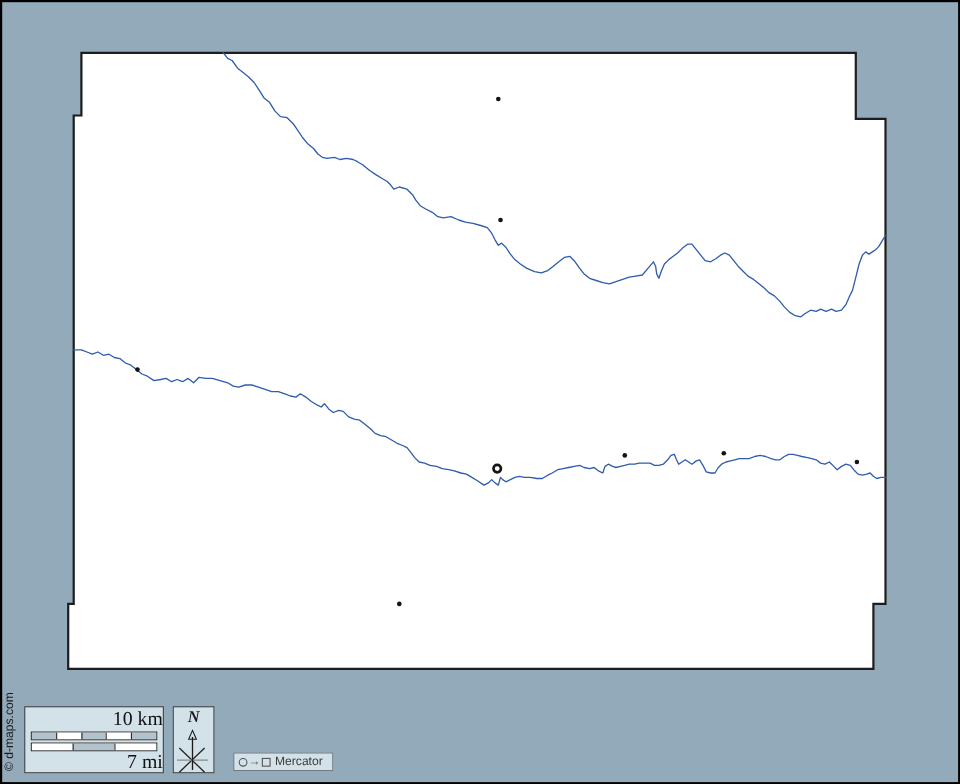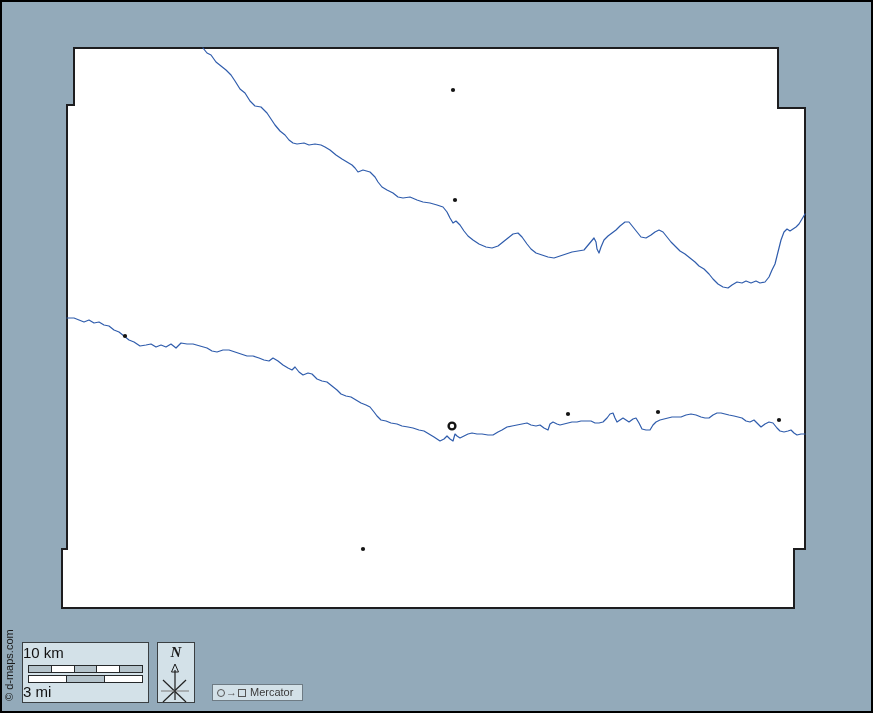--- a/index.html
+++ b/index.html
@@ -9,22 +9,22 @@
   }
   .frame{position:absolute;inset:0;border:2px solid #000;pointer-events:none;z-index:30;}
   #map-svg{position:absolute;left:0;top:0;width:873px;height:713px;}
 
   
   .scalebox{
     position:absolute;left:22px;top:642px;width:127px;height:61px;
     background:#d3e1e8;border:1px solid #3a3f42;box-sizing:border-box;z-index:5;
   }
   .scale-label{
-    position:absolute;left:0;right:0;text-align:left;
-    font-family:Liberation Sans, sans-serif;font-size:15px;color:#111;line-height:18px;
+    position:absolute;left:0;right:0;text-align:right;
+    font-family:Liberation Serif, serif;font-size:18px;color:#111;line-height:18px;
   }
   .scale-label.km{top:1px;}
   .scale-label.mi{top:40px;}
   .bar{
     position:absolute;left:5px;width:113px;height:6px;background:#fff;
     border:1px solid #26292b;display:flex;
   }
   .bar-km{top:22px;}
   .bar-mi{top:32px;}
   .seg{flex:1 1 0;}
@@ -86,21 +86,21 @@
         <div class="seg" style="background: rgb(255, 255, 255); border-left: 1px solid rgb(38, 41, 43);"></div>
         <div class="seg" style="background: rgb(180, 195, 203); border-left: 1px solid rgb(38, 41, 43);"></div>
         <div class="seg" style="background: rgb(255, 255, 255); border-left: 1px solid rgb(38, 41, 43);"></div>
         <div class="seg" style="background: rgb(180, 195, 203); border-left: 1px solid rgb(38, 41, 43);"></div>
       </div>
     <div class="bar bar-mi" id="bar-mi">
         <div class="seg" style="background: rgb(255, 255, 255);"></div>
         <div class="seg" style="background: rgb(180, 195, 203); border-left: 1px solid rgb(38, 41, 43);"></div>
         <div class="seg" style="background: rgb(255, 255, 255); border-left: 1px solid rgb(38, 41, 43);"></div>
       </div>
-    <div class="scale-label mi">3 mi</div>
+    <div class="scale-label mi">7 mi</div>
   </div>
 
   <div class="compassbox">
     <div class="north">N</div>
     <svg class="compass-svg" width="38" height="41" viewBox="0 0 38 41" xmlns="http://www.w3.org/2000/svg">
       <line x1="5" y1="17" x2="28" y2="39" stroke="#222" stroke-width="1.2"></line>
       <line x1="5" y1="39" x2="28" y2="17" stroke="#222" stroke-width="1.2"></line>
       <line x1="3" y1="28" x2="31" y2="28" stroke="#8a8a8a" stroke-width="1.2"></line>
       <line x1="17" y1="37" x2="17" y2="7" stroke="#1b1b1b" stroke-width="1.2"></line>
       <polygon points="17,1 13.5,9 20.5,9" fill="none" stroke="#1b1b1b" stroke-width="1"></polygon>

